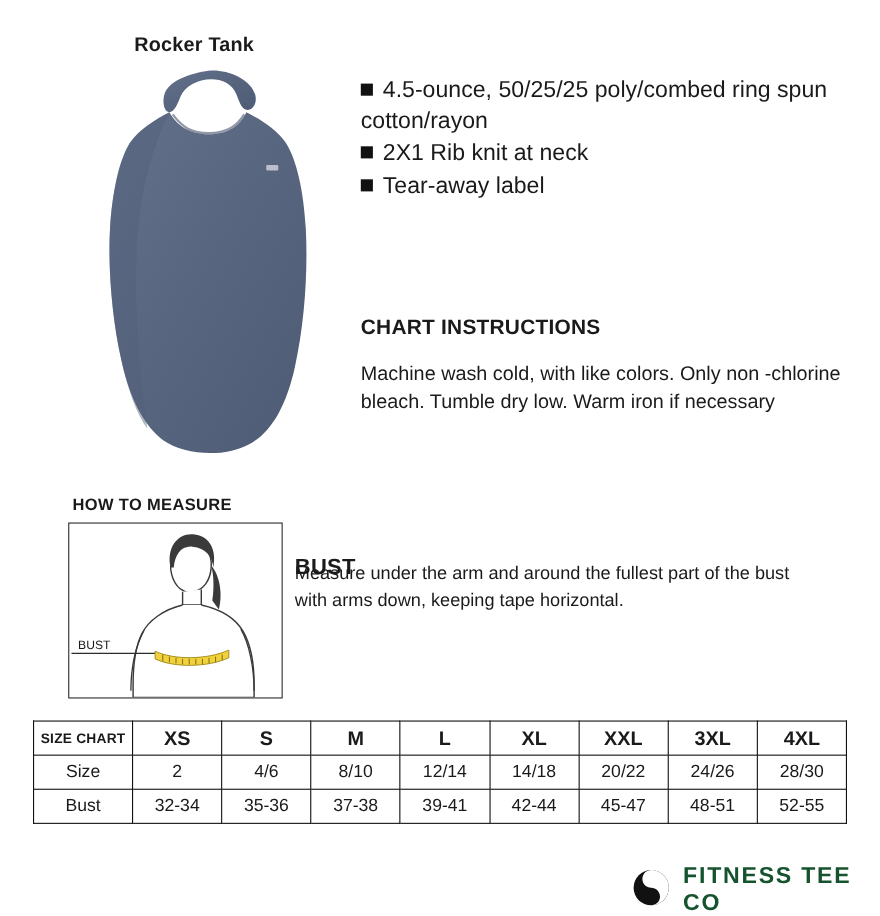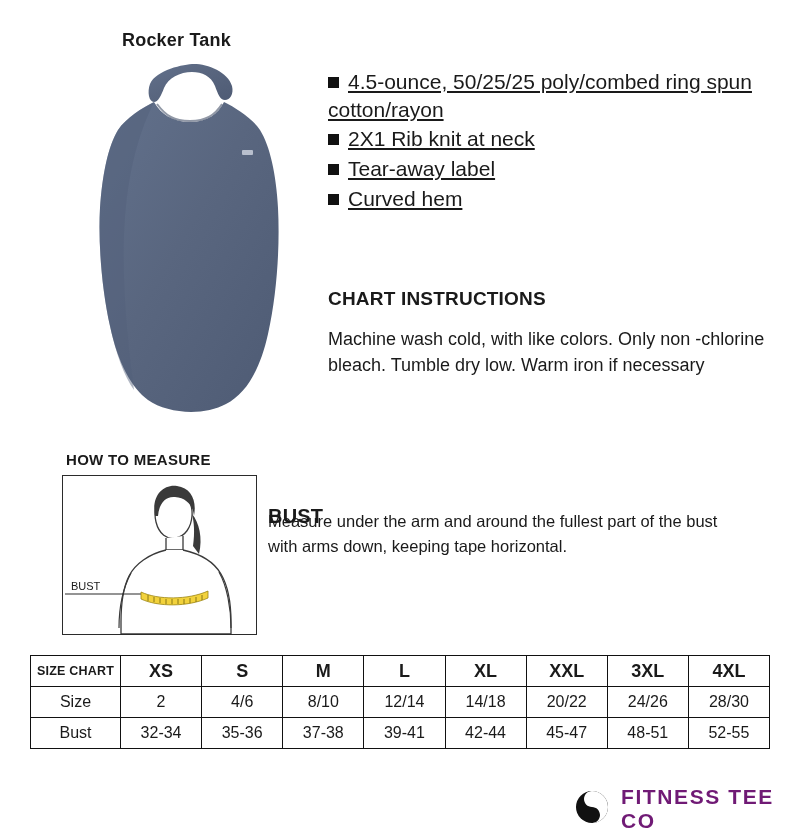--- a/index.html
+++ b/index.html
@@ -39,21 +39,20 @@
 
   
   #feature-list {
     position: absolute;
     left: 328px;
     top: 68px;
     width: 430px;
     font-size: 21px;
     line-height: 1.32;
     color: #1a1a1a;
-    text-decoration: underline;
   }
   #feature-list .feat {
     margin: 0 0 2px 0;
     padding-left: 0;
     text-indent: 0;
   }
   #feature-list .bullet {
     display: inline-block;
     width: 11px;
     height: 11px;
@@ -156,21 +155,21 @@
     left: 575px;
     top: 785px;
     display: flex;
     align-items: center;
     gap: 12px;
   }
   #brand-footer .brand-name {
     font-size: 21px;
     font-weight: bold;
     letter-spacing: 1.6px;
-    color: #701a75;
+    color: #14532d;
   }
 </style>
 </head>
 <body>
 
 <div id="product-title">Rocker Tank</div>
 
 <div id="garment-figure">
   <svg width="255" height="375" viewBox="0 0 255 375" xmlns="http://www.w3.org/2000/svg">
     <defs>
@@ -205,23 +204,20 @@
 
 <div id="feature-list">
   <p class="feat">
     <span class="bullet"></span><span>4.5-ounce, 50/25/25 poly/combed ring spun cotton/rayon</span>
   </p>
   <p class="feat">
     <span class="bullet"></span><span>2X1 Rib knit at neck</span>
   </p>
   <p class="feat">
     <span class="bullet"></span><span>Tear-away label</span>
-  </p>
-  <p class="feat">
-    <span class="bullet"></span><span>Curved hem</span>
   </p>
 </div>
 
 <div id="care-heading">CHART INSTRUCTIONS</div>
 <div id="care-body">Machine wash cold, with like colors.  Only non -chlorine bleach.  Tumble dry low.  Warm iron  if necessary</div>
 
 <div id="how-to-measure-heading">HOW TO MEASURE</div>
 
 <div id="measure-figure">
   <svg width="193" height="158" viewBox="0 0 193 158" xmlns="http://www.w3.org/2000/svg">

